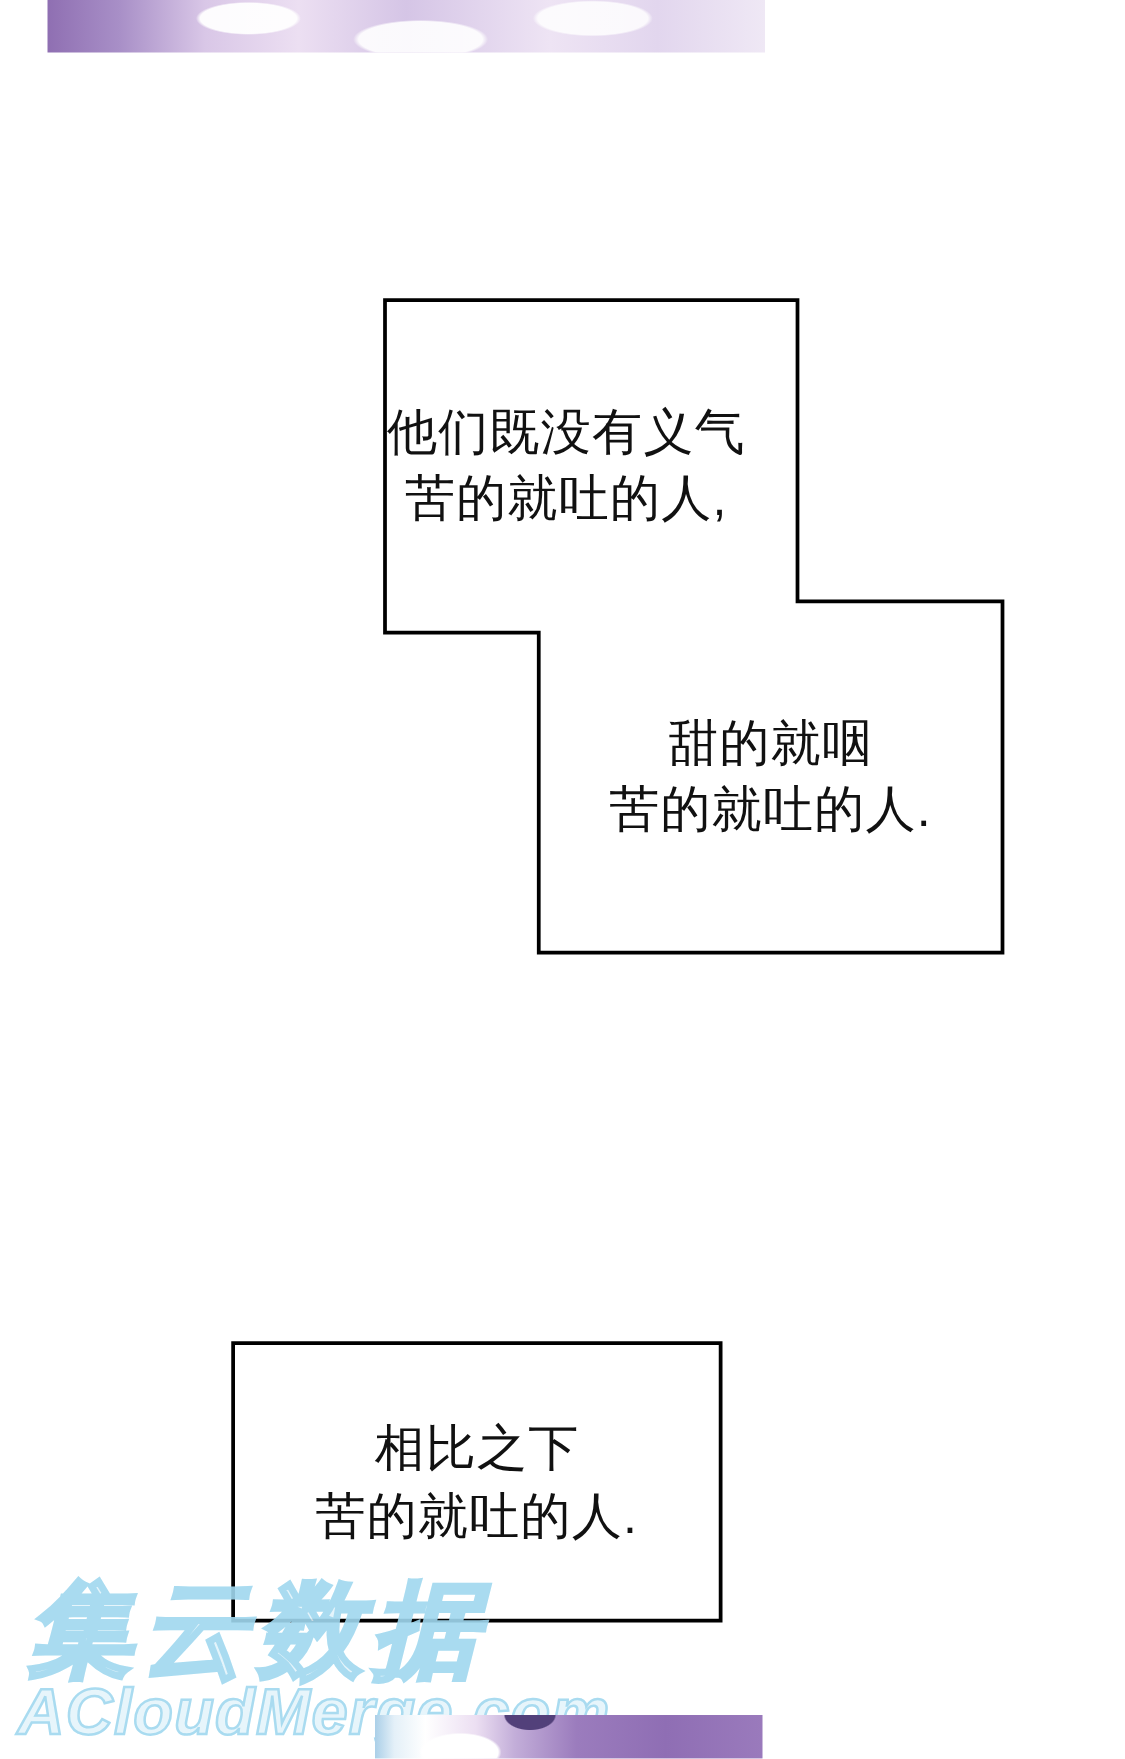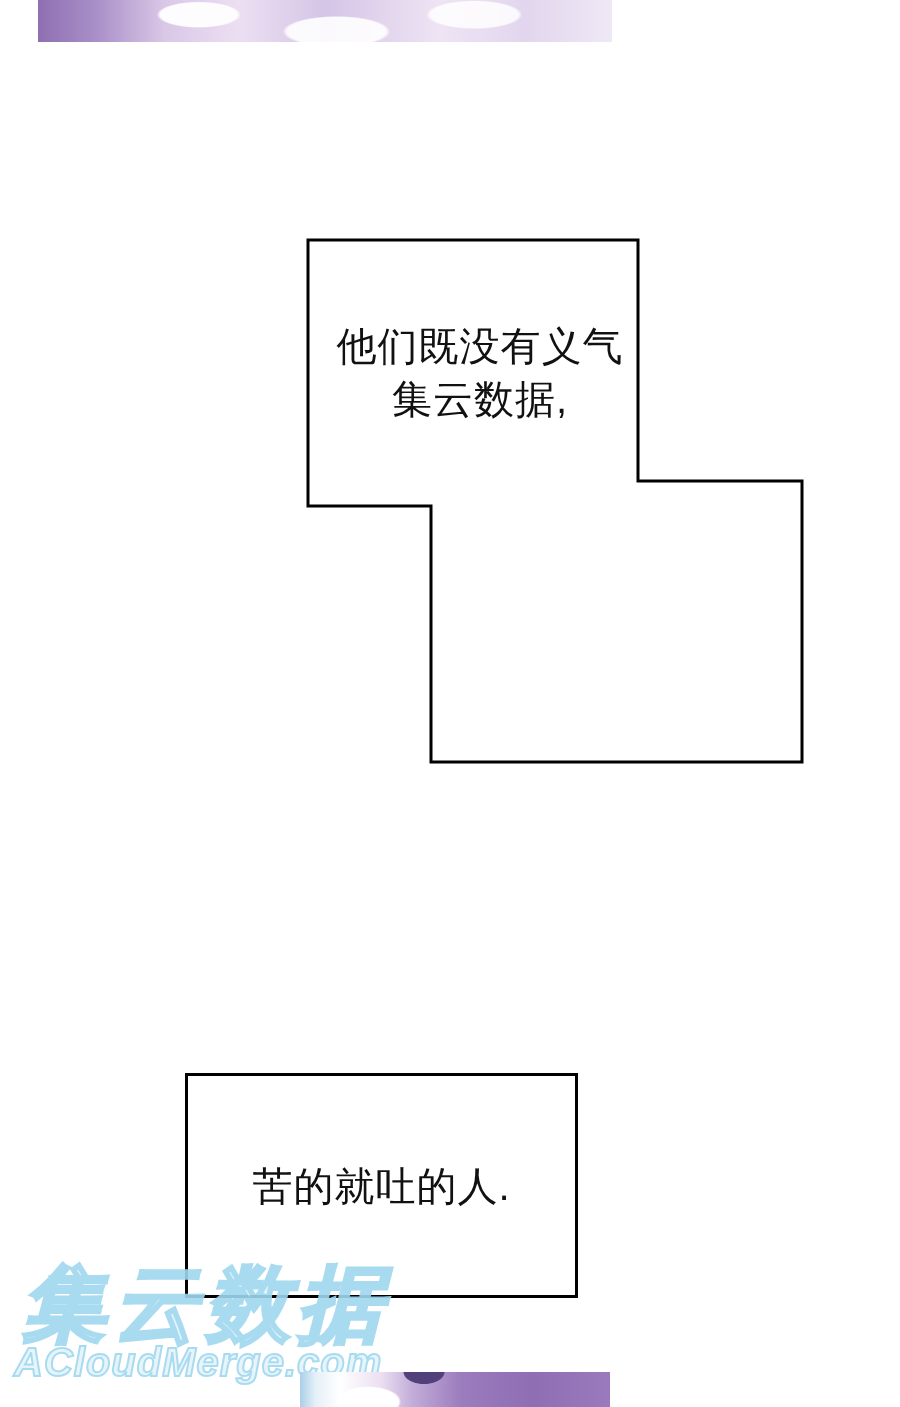--- a/index.html
+++ b/index.html
@@ -57,21 +57,21 @@
     display: flex;
     flex-direction: column;
     align-items: center;
     justify-content: center;
     text-align: center;
     color: #111111;
     font-size: 40px;
     line-height: 53px;
     letter-spacing: 1px;
   }
-  .bt1 { left: 315px; top: 240px; width: 330px; height: 266px; }
+  .bt1 { left: 288px; top: 240px; width: 330px; height: 266px; }
   .bt2 { left: 431px; top: 481px; width: 371px; height: 281px; }
 
   .bubble-box {
     position: absolute;
     left: 185px;
     top: 1073px;
     width: 393px;
     height: 225px;
     box-sizing: border-box;
     border: 3px solid #000000;
@@ -99,21 +99,21 @@
     -webkit-text-stroke: 3px #a0d8ef;
     text-shadow: 0 0 1px #bfe5f5;
     white-space: nowrap;
     opacity: 0.9;
     font-style: italic;
   }
   .wm-latin {
     position: absolute;
     left: 14px;
     top: 1340px;
-    font-size: 40px;
+    font-size: 52px;
     font-weight: bold;
     font-style: italic;
     letter-spacing: 1px;
     color: rgba(255,255,255,0.6);
     -webkit-text-stroke: 2px #a0d8ef;
     text-shadow: 0 0 1px #bfe5f5;
     white-space: nowrap;
     opacity: 0.9;
   }
 </style>
@@ -123,25 +123,30 @@
 <div class="page">
 
   <div class="art-strip top"></div>
 
   <svg class="bubble-combo" viewBox="0 0 500 528" xmlns="http://www.w3.org/2000/svg" aria-hidden="true">
     <path d="M 3 3 H 333 V 244 H 497 V 525 H 126 V 269 H 3 Z" fill="#ffffff" stroke="#000000" stroke-width="3" stroke-linejoin="miter"></path>
   </svg>
 
   <div class="bubble-text bt1">
     <div class="line">他们既没有义气</div>
-    <div class="line">集云数据,</div>
+    <div class="line">苦的就吐的人,</div>
   </div>
 
+  <div class="bubble-text bt2">
+    <div class="line">甜的就咽</div>
+    <div class="line">苦的就吐的人.</div>
+  </div>
 
   <div class="bubble-box">
+    <div class="line">相比之下</div>
     <div class="line">苦的就吐的人.</div>
   </div>
 
   <div class="wm-cjk">集云数据</div>
   <div class="wm-latin">ACloudMerge.com</div>
 
   <div class="art-strip bottom"></div>
 
 </div>
 

